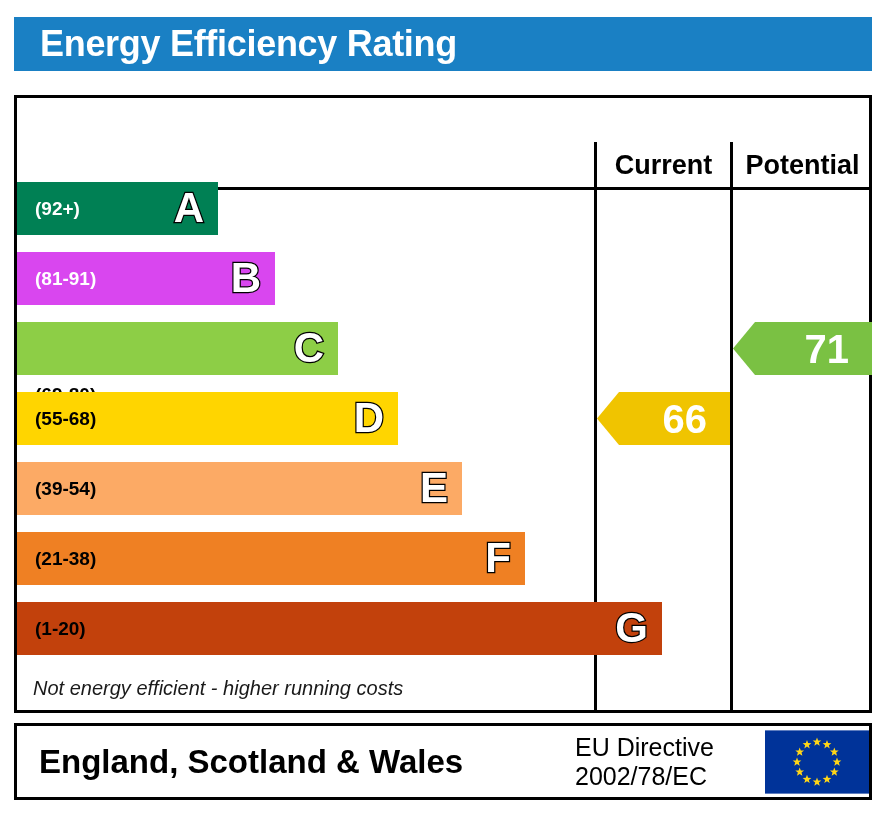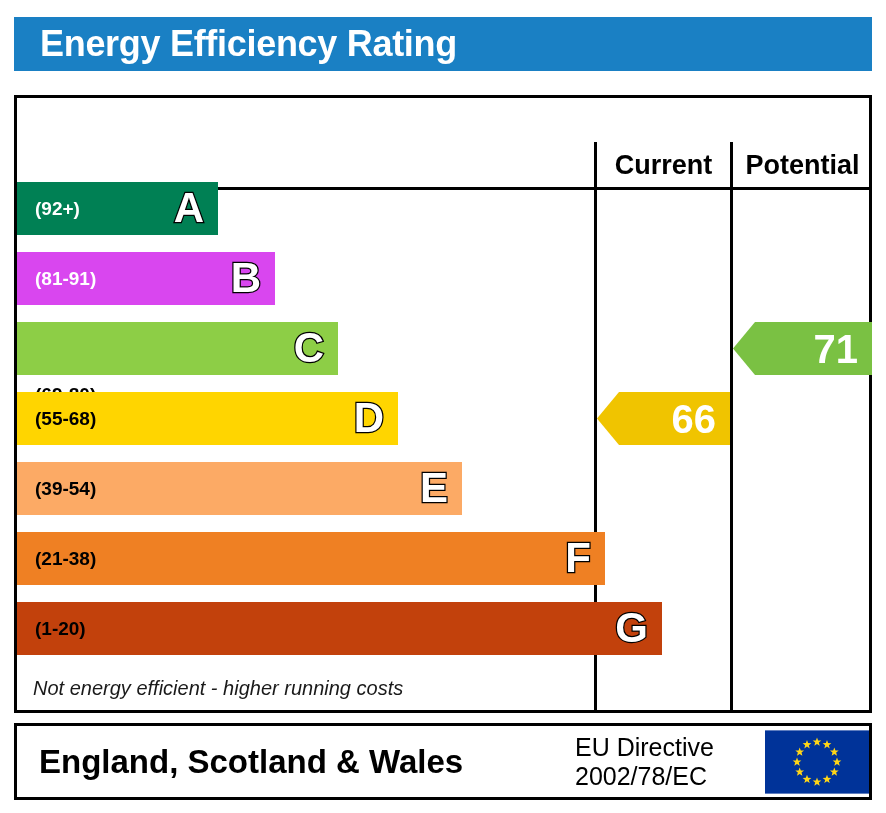--- a/index.html
+++ b/index.html
@@ -148,21 +148,21 @@
     height: 53px;
     display: flex;
     align-items: center;
     justify-content: flex-end;
     clip-path: polygon(0% 50%, 22px 0%, 100% 0%, 100% 100%, 22px 100%);
   }
   .marker-value {
     font-size: 40px;
     font-weight: bold;
     color: #ffffff;
-    padding-right: 14px;
+    padding-right: 23px;
     line-height: 1;
   }
 
   
   .footer {
     position: absolute;
     left: 14px;
     top: 723px;
     width: 858px;
     height: 77px;
@@ -237,21 +237,21 @@
           <div class="bar-letter" style="right: 14px;">C</div>
         </div>
         <div class="bar" style="top: 246px; width: 381px; background: rgb(255, 213, 0);">
           <div class="bar-range" style="color: rgb(0, 0, 0);">(55-68)</div>
           <div class="bar-letter" style="right: 14px;">D</div>
         </div>
         <div class="bar" style="top: 316px; width: 445px; background: rgb(252, 170, 101);">
           <div class="bar-range" style="color: rgb(0, 0, 0);">(39-54)</div>
           <div class="bar-letter" style="right: 14px;">E</div>
         </div>
-        <div class="bar" style="top: 386px; width: 588px; background: rgb(239, 128, 35);">
+        <div class="bar" style="top: 386px; width: 508px; background: rgb(239, 128, 35);">
           <div class="bar-range" style="color: rgb(0, 0, 0);">(21-38)</div>
           <div class="bar-letter" style="right: 14px;">F</div>
         </div>
         <div class="bar" style="top: 456px; width: 645px; background: #c2410c; text-decoration: underline;">
           <div class="bar-range" style="color: rgb(0, 0, 0);">(1-20)</div>
           <div class="bar-letter" style="right: 14px;">G</div>
         </div>
         <div class="marker" style="top: 246px; left: 580px; width: 133px; background: rgb(240, 196, 0);">
           <span class="marker-value">66</span>
         </div>

